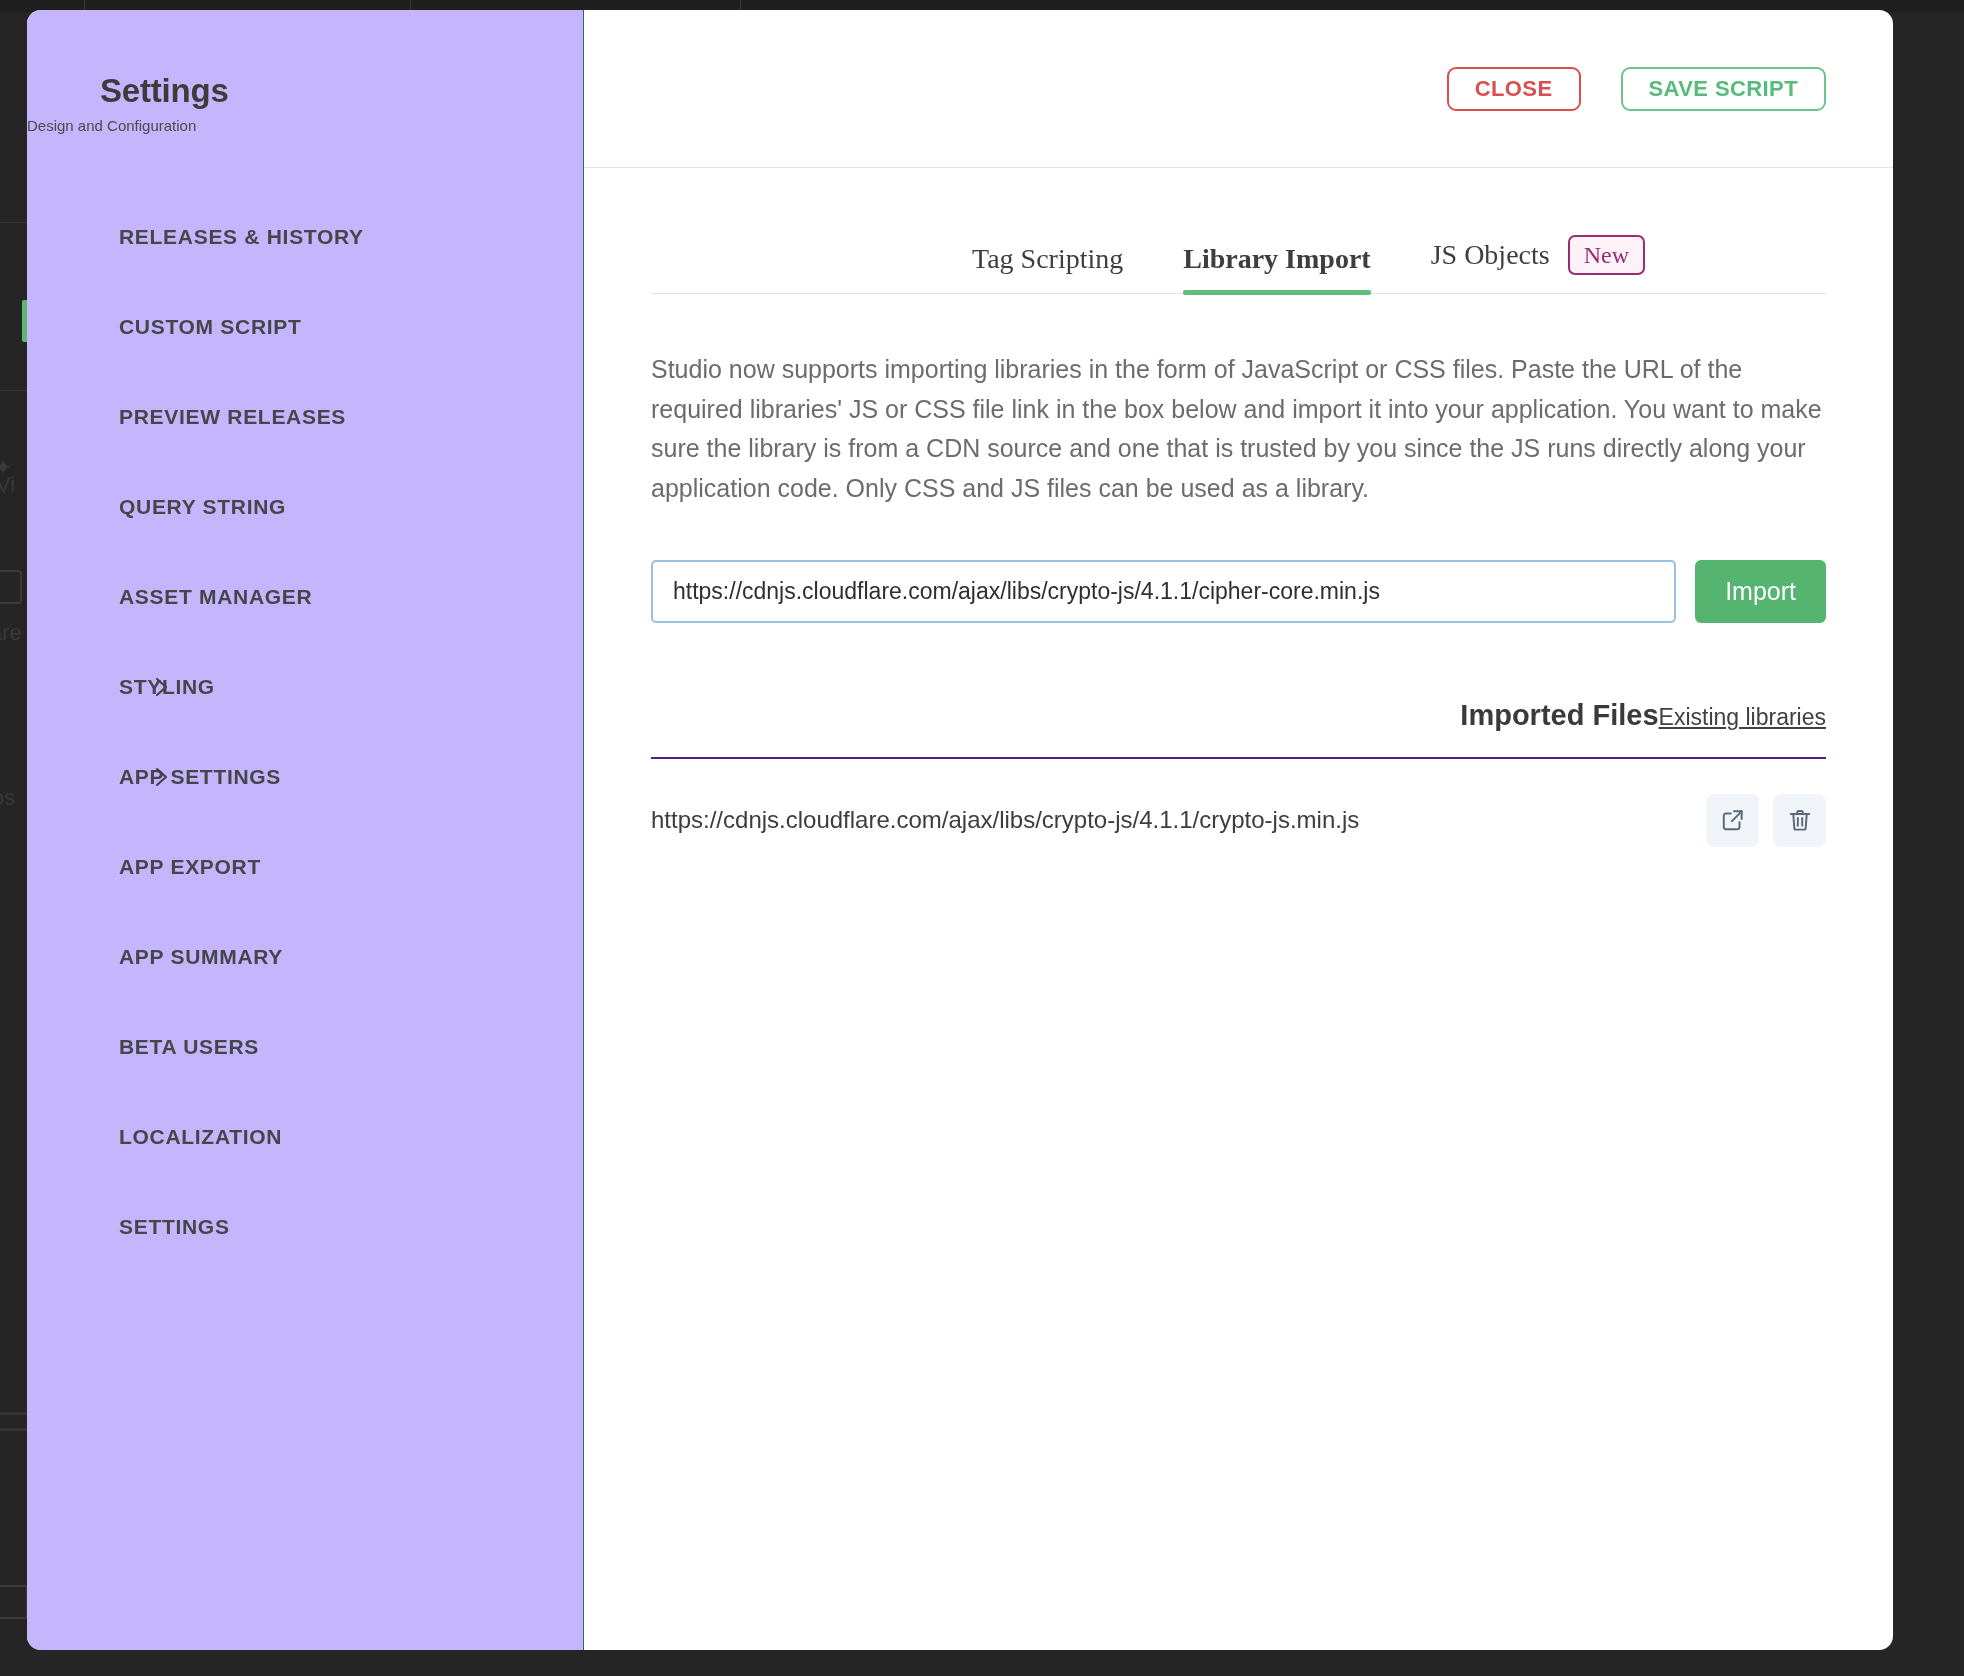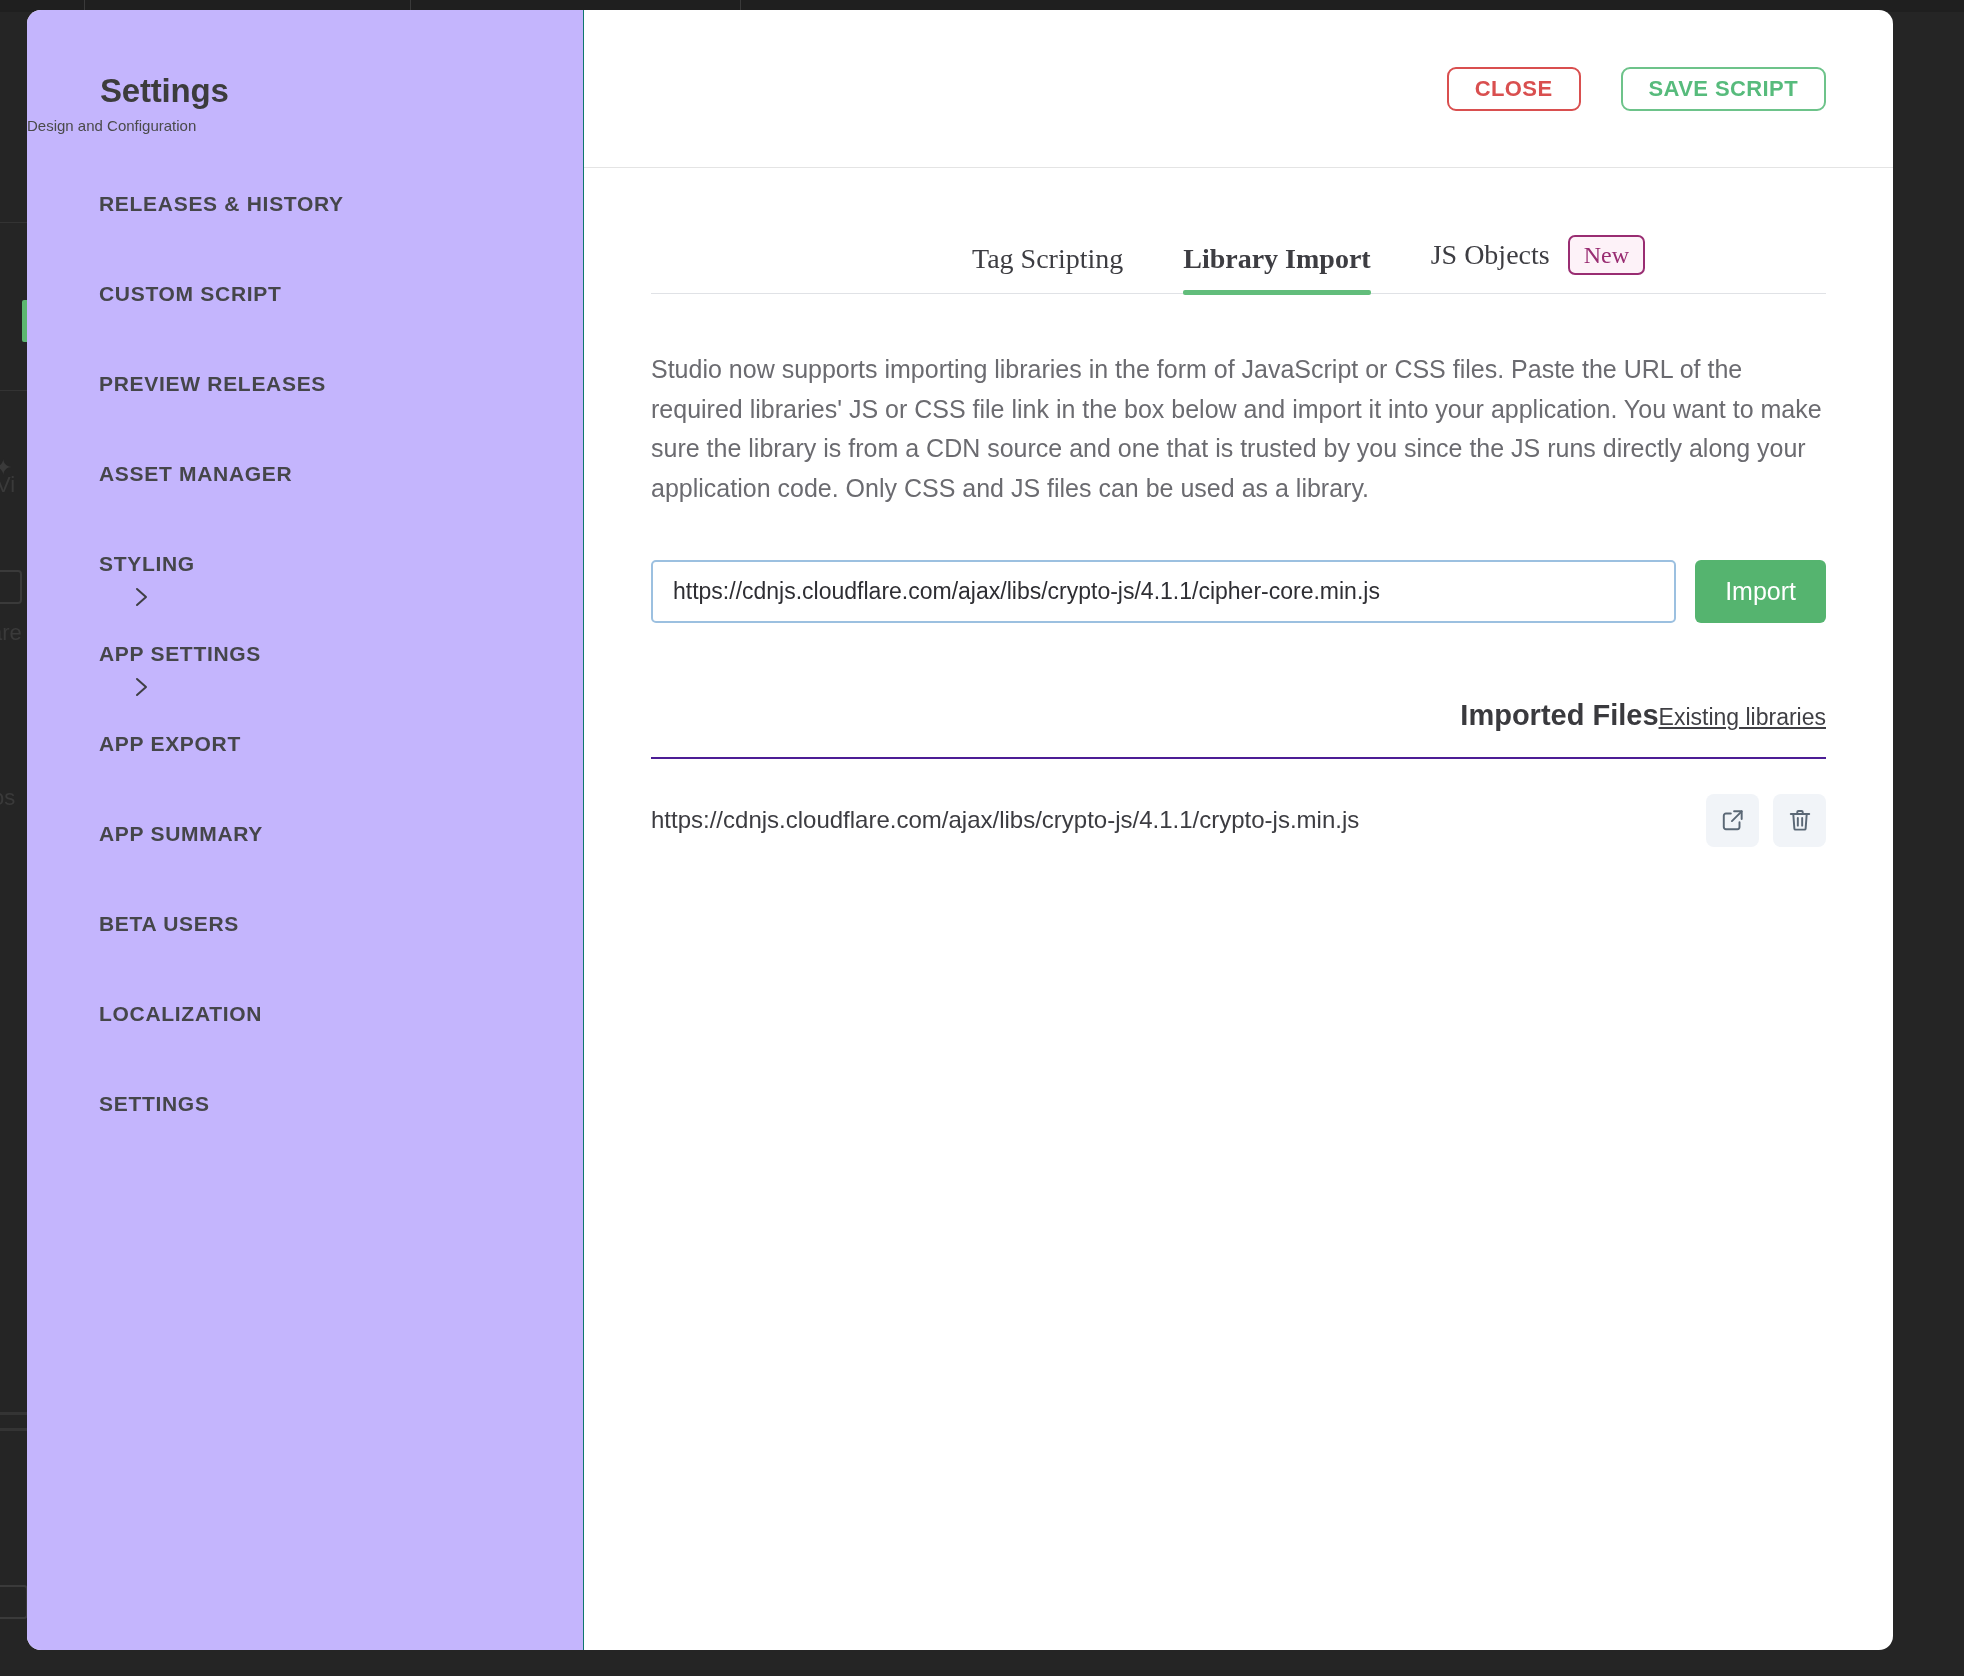--- a/index.html
+++ b/index.html
@@ -56,22 +56,24 @@
   .side-sub {
     font-size: 15px;
     color: #4a4a4a;
     margin-top: 7px;
   }
   .side-nav { margin-top: 58px; }
   .side-item {
     position: relative;
     height: 90px;
     display: flex;
+    align-items: center;
     padding-left: 72px;
     cursor: pointer;
+    margin-left: 20px;
   }
   .side-item .chev {
     position: absolute;
     left: 103px;
     top: 50%;
     transform: translateY(-50%);
     width: 22px; height: 22px;
     display: flex; align-items: center; justify-content: center;
   }
   .side-item .chev svg { display: block; }
@@ -275,20 +277,23 @@
       </div>
 
       <div class="side-item">
         <span class="side-label">CUSTOM SCRIPT</span>
       </div>
 
       <div class="side-item">
         <span class="side-label">PREVIEW RELEASES</span>
       </div>
 
+      <div class="side-item">
+        <span class="side-label">QUERY STRING</span>
+      </div>
 
       <div class="side-item">
         <span class="side-label">ASSET MANAGER</span>
       </div>
 
       <div class="side-item">
         <span class="chev">
           <svg width="22" height="22" viewBox="0 0 22 22">
               <path d="M7 3 L16 11 L7 19" fill="none" stroke="#3f3f44" stroke-width="2" stroke-linecap="round" stroke-linejoin="round"></path>
             </svg>

